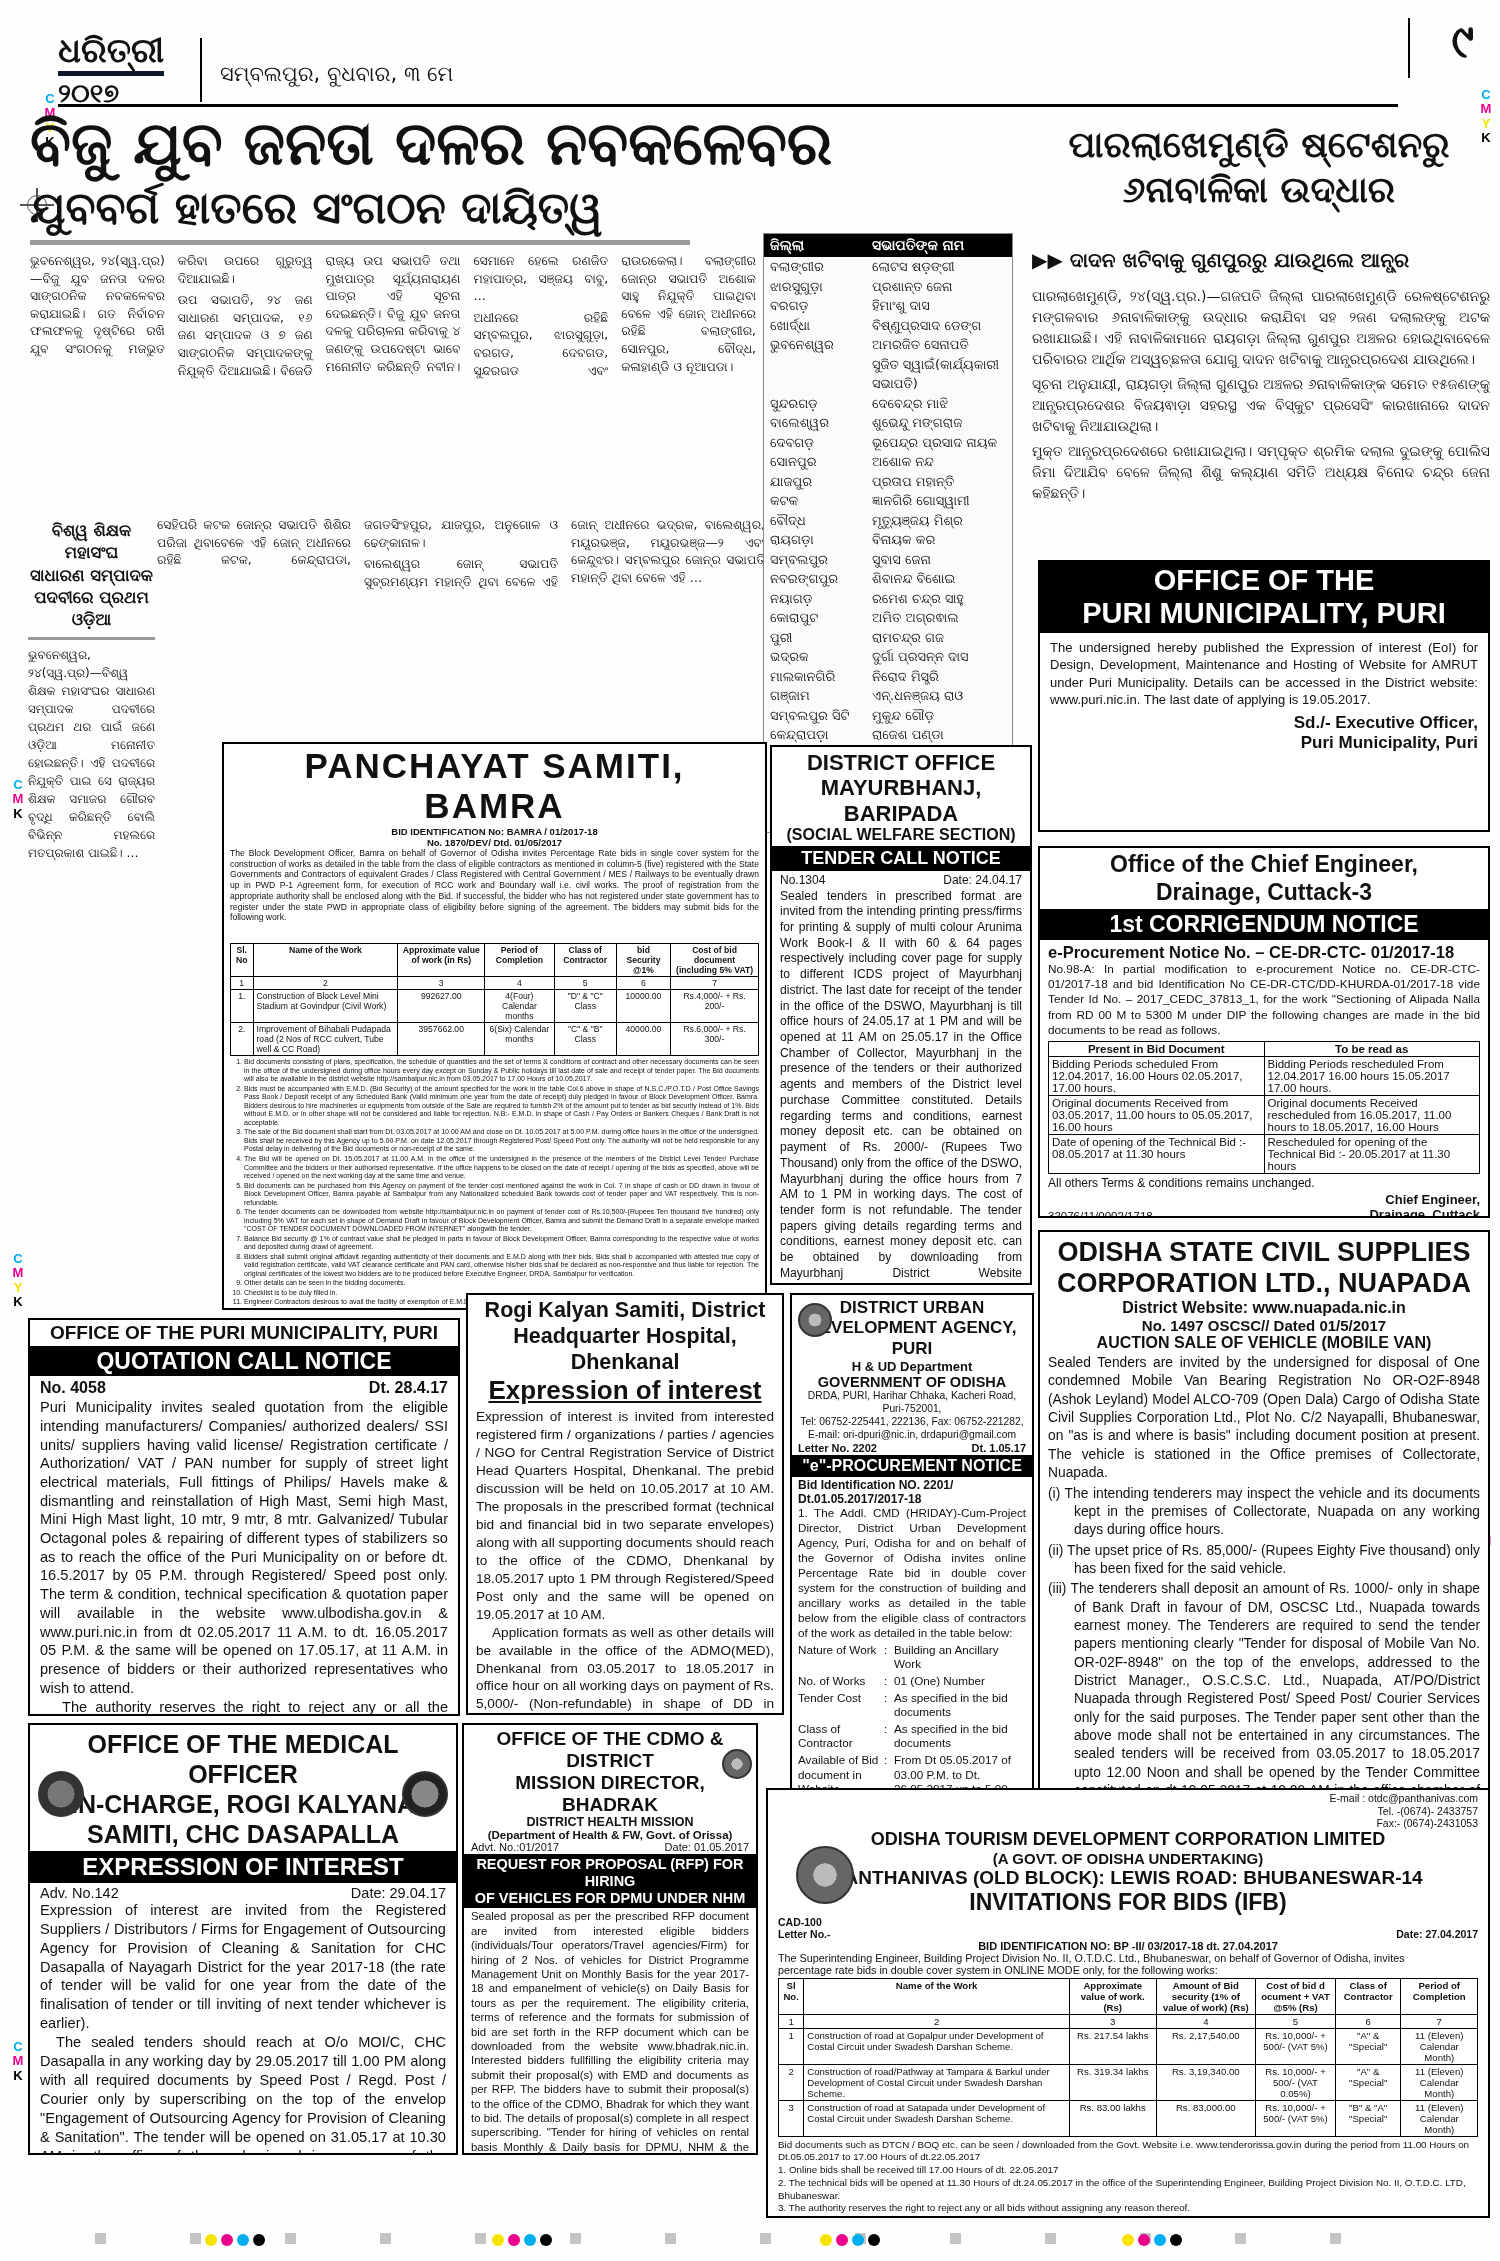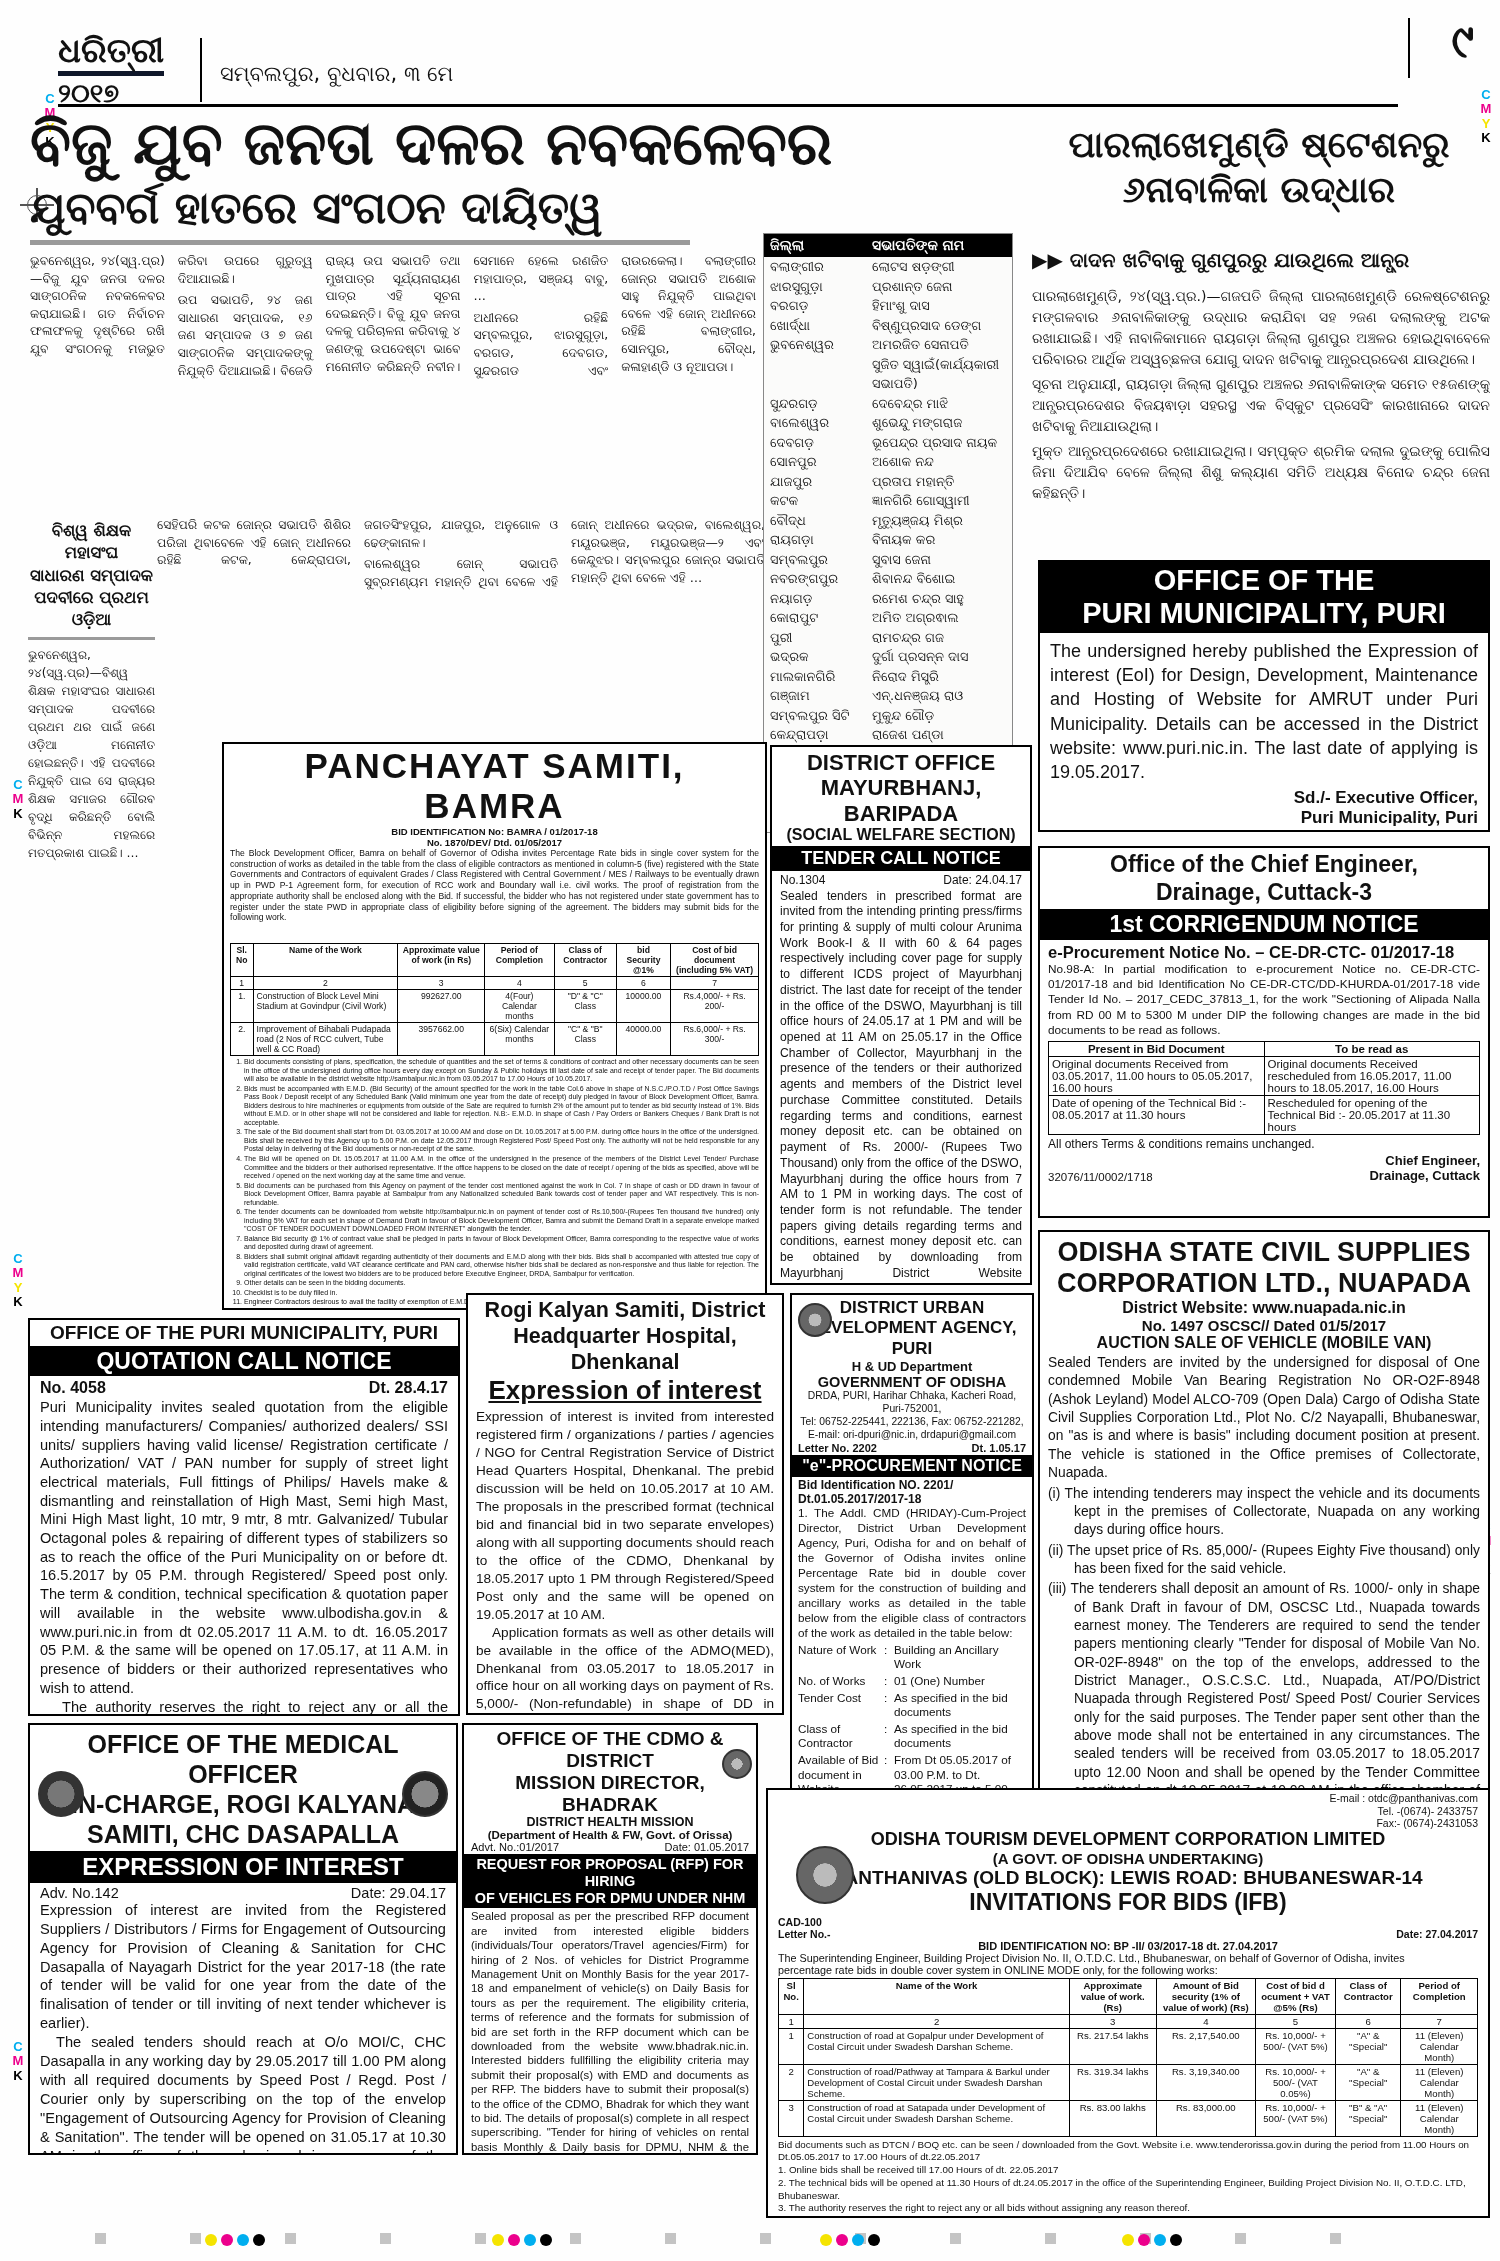--- a/index.html
+++ b/index.html
@@ -296,21 +296,21 @@
     </div>
     <div class="grule" style="position:static;width:100%;height:3px;margin:6px 0;"></div>
     <div class="j" style="font-size:12px;line-height:1.5;">ଭୁବନେଶ୍ୱର, ୨୪(ସ୍ୱ.ପ୍ର)—ବିଶ୍ୱ ଶିକ୍ଷକ ମହାସଂଘର ସାଧାରଣ ସମ୍ପାଦକ ପଦବୀରେ ପ୍ରଥମ ଥର ପାଇଁ ଜଣେ ଓଡ଼ିଆ ମନୋନୀତ ହୋଇଛନ୍ତି। ଏହି ପଦବୀରେ ନିଯୁକ୍ତି ପାଇ ସେ ରାଜ୍ୟର ଶିକ୍ଷକ ସମାଜର ଗୌରବ ବୃଦ୍ଧି କରିଛନ୍ତି ବୋଲି ବିଭିନ୍ନ ମହଲରେ ମତପ୍ରକାଶ ପାଇଛି। …</div>
   </div>
 
   <div class="notice" style="left:1038px;top:560px;width:452px;height:272px;padding:0;">
     <div class="bar" style="font-size:29px;">
       <div>OFFICE OF THE</div>
       <div>PURI MUNICIPALITY, PURI</div>
     </div>
-    <div class="j" style="padding:6px 10px 0 10px;font-size:18px;line-height:1.35;">The undersigned hereby published the Expression of interest (EoI) for Design, Development, Maintenance and Hosting of Website for AMRUT under Puri Municipality. Details can be accessed in the District website: www.puri.nic.in. The last date of applying is 19.05.2017.</div>
+    <div class="j" style="padding:6px 10px 0 10px;font-size:13px;line-height:1.35;">The undersigned hereby published the Expression of interest (EoI) for Design, Development, Maintenance and Hosting of Website for AMRUT under Puri Municipality. Details can be accessed in the District website: www.puri.nic.in. The last date of applying is 19.05.2017.</div>
     <div class="sig" style="padding:4px 10px 0 0;font-size:17px;">
       <div>Sd./- Executive Officer,</div>
       <div>Puri Municipality, Puri</div>
     </div>
   </div>
 
   <div class="notice" style="left:1038px;top:846px;width:452px;height:372px;padding:0;font-size:12px;">
     <div class="ctr b" style="font-size:23px;line-height:1.2;padding:3px 0;">
       <div>Office of the Chief Engineer,</div>
       <div>Drainage, Cuttack-3</div>
@@ -321,20 +321,24 @@
       <div class="j" style="font-size:11.8px;line-height:1.3;">No.98-A: In partial modification to e-procurement Notice no. CE-DR-CTC- 01/2017-18 and bid Identification No CE-DR-CTC/DD-KHURDA-01/2017-18 vide Tender Id No. – 2017_CEDC_37813_1, for the work "Sectioning of Alipada Nalla from RD 00 M to 5300 M under DIP the following changes are made in the bid documents to be read as follows.</div>
       <table class="tbl" style="margin-top:3px;font-size:11.5px;">
         <thead>
           <tr>
             <th style="width:50%;">Present in Bid Document</th>
             <th>To be read as</th>
           </tr>
         </thead>
         <tbody>
 
+            <tr>
+              <td class="l">Bidding Periods scheduled From 12.04.2017, 16.00 Hours 02.05.2017, 17.00 hours.</td>
+              <td class="l">Bidding Periods rescheduled From 12.04.2017 16.00 hours 15.05.2017 17.00 hours.</td>
+            </tr>
 
             <tr>
               <td class="l">Original documents Received from 03.05.2017, 11.00 hours to 05.05.2017, 16.00 hours</td>
               <td class="l">Original documents Received rescheduled from 16.05.2017, 11.00 hours to 18.05.2017, 16.00 Hours</td>
             </tr>
 
             <tr>
               <td class="l">Date of opening of the Technical Bid :- 08.05.2017 at 11.30 hours</td>
               <td class="l">Rescheduled for opening of the Technical Bid :- 20.05.2017 at 11.30 hours</td>
             </tr>

